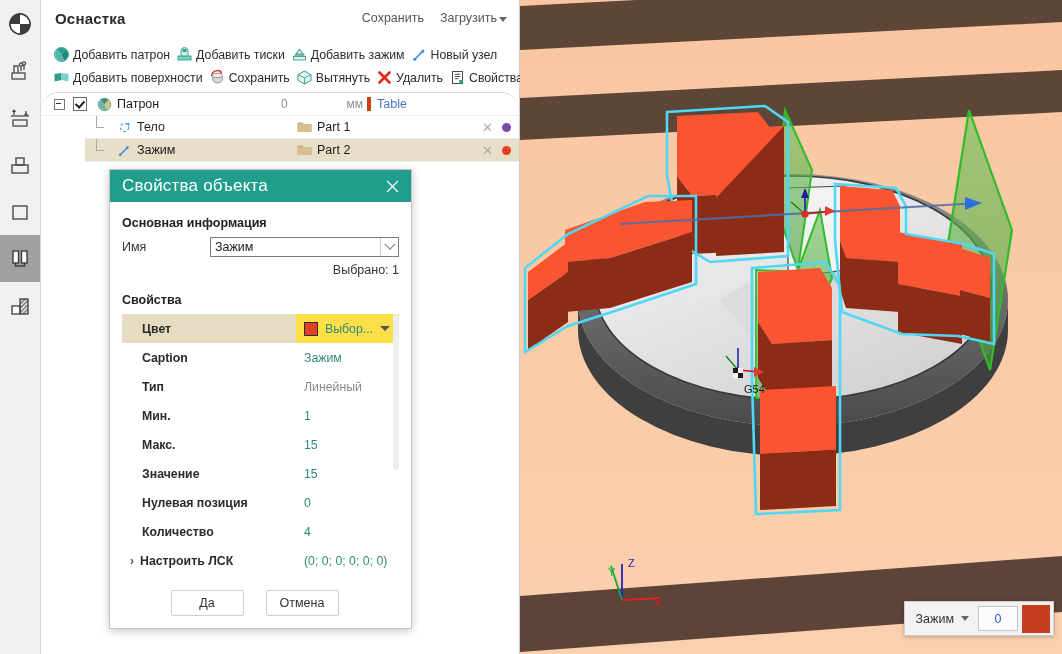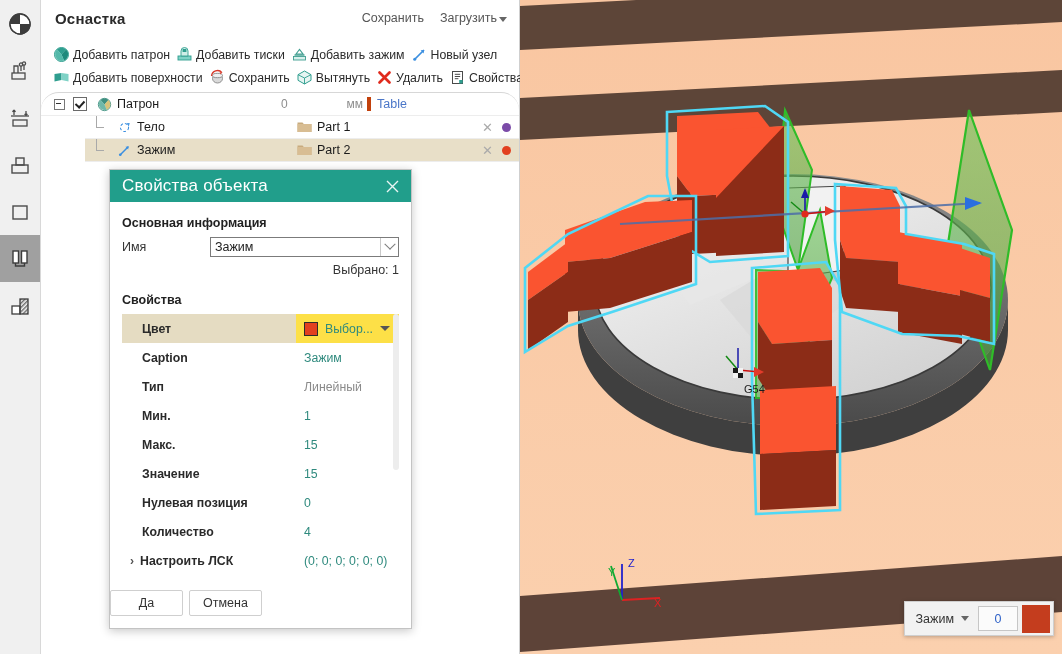--- a/index.html
+++ b/index.html
@@ -174,22 +174,22 @@
     border-right: 5px solid transparent; border-top: 5px solid #555;
   }
   .expand-chev {
     display: inline-block; margin-right: 6px; color: #555; font-size: 12px;
   }
   .prop-scroll {
     position: absolute; right: 0px; top: 0; width: 6px; height: 156px;
     background: #ededed; border-radius: 3px;
   }
   .dlg-foot {
-    height: 56px; display: flex; align-items: center; justify-content: flex-start;
-    gap: 6px; padding: 0 12px 0 0; flex: 0 0 56px;
+    height: 56px; display: flex; align-items: center; justify-content: center;
+    gap: 22px; padding: 0 12px 0 0; flex: 0 0 56px;
   }
   .btn {
     min-width: 73px; height: 26px; border: 1px solid #cfcfcf; background: #fff;
     font-size: 12.5px; color: #333; cursor: pointer; border-radius: 2px;
     font-family: inherit;
   }
 
   
   .viewport {
     position: absolute; left: 520px; top: 0; width: 542px; height: 654px;

